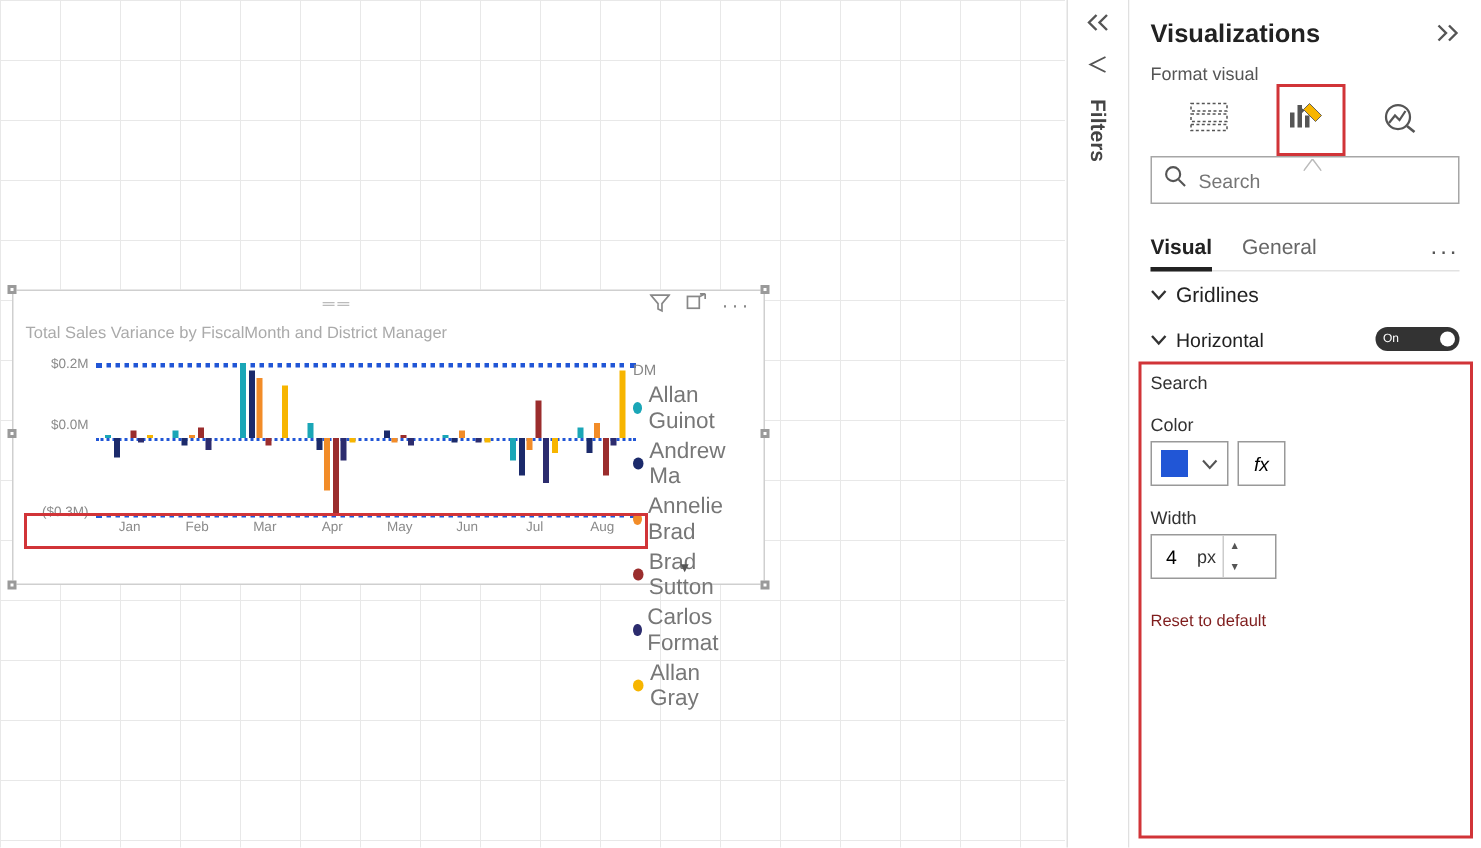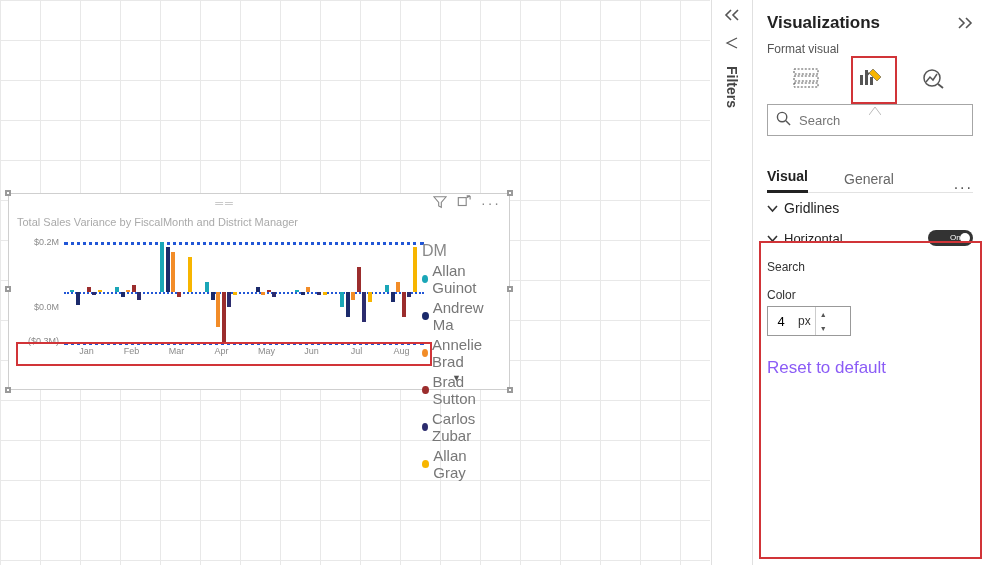--- a/index.html
+++ b/index.html
@@ -28,21 +28,21 @@
   .plot { position: absolute; left: 45px; top: 0; width: 360px; height: 100px; }
   .gridline { position: absolute; left: 0; width: 360px; border-top: 3px dotted #2156d6; }
   .gridline.zero { border-top: 2px dotted #2156d6; }
   .ylab { position: absolute; left: 0; width: 40px; text-align: right; font-size: 9px; color: #8a8a8a; }
   .months-row { position: absolute; left: 45px; top: 104px; width: 360px; display: flex; }
   .month-lab { flex: 1; font-size: 9px; color: #8a8a8a; text-align: center; }
   .bar { position: absolute; bottom: 50px; width: 4px; }
   .barn { position: absolute; top: 50px; width: 4px; }
   .red-box { position: absolute; border: 2px solid #d13438; pointer-events: none; }
   .legend { position: absolute; right: 12px; top: 48px; width: 75px; }
-  .legend-title { font-size: 16px; color: #888; margin-bottom: 2px; }
+  .legend-title { font-size: 10px; color: #888; margin-bottom: 2px; }
   .legend-item { display: flex; align-items: center; gap: 4px; font-size: 15px; color: #777; margin-bottom: 3px; }
   .swatch { width: 8px; height: 8px; border-radius: 50%; }
   .scroll-down { position: absolute; right: 48px; bottom: 6px; font-size: 9px; color: #555; }
 
   
   .filters-rail { position: absolute; left: 711px; top: 0; width: 42px; height: 565px; border-left: 1px solid #e0e0e0; border-right: 1px solid #e0e0e0; background: #fff; }
   .collapse-btn { width: 100%; height: 30px; display: flex; align-items: center; justify-content: center; color: #555; font-size: 15px; }
   .rail-icon { width: 100%; height: 28px; display: flex; align-items: center; justify-content: center; color: #555; font-size: 15px; }
   .rail-label { writing-mode: vertical-rl; text-orientation: mixed; font-size: 14px; color: #444; margin: 8px auto 0 auto; font-weight: 600; display: block; text-align: center; }
 
@@ -52,43 +52,43 @@
   .viz-title { font-size: 17px; font-weight: 600; color: #222; }
   .expand-ico { font-size: 15px; color: #555; }
   .subtitle { font-size: 12px; color: #555; margin-top: 4px; }
   .mode-row { display: flex; gap: 36px; padding: 10px 2px 6px 2px; justify-content: center; }
   .mode-btn { width: 28px; height: 24px; display: flex; align-items: center; justify-content: center; }
   .mode-box { position: absolute; left: 98px; top: 56px; width: 46px; height: 48px; border: 2px solid #d13438; pointer-events: none; }
   .caret-down svg, .mode-btn svg { display: block; }
   .fields-svg rect { fill: none; stroke: #555; stroke-dasharray: 2 1.6; }
   .search-box { display: flex; align-items: center; border: 1px solid #a6a6a6; height: 32px; padding: 0 8px; gap: 8px; margin-top: 8px; }
   .search-box input { border: none; outline: none; font-size: 13px; width: 100%; color: #555; background: transparent; }
-  .tabs { display: flex; gap: 36px; margin-top: 32px; align-items: flex-end; }
+  .tabs { display: flex; gap: 20px; margin-top: 20px; align-items: flex-start; }
   .tab { font-size: 14px; color: #666; padding-bottom: 6px; }
   .tab.active { font-weight: 600; color: #222; border-bottom: 3px solid #222; }
   .tab-more { margin-left: auto; color: #555; letter-spacing: 2px; }
   .tabs-div { height: 1px; background: #e2e2e2; margin-top: -1px; }
   .section { margin-top: 7px; }
   .section-head { display: flex; align-items: center; gap: 6px; font-size: 14px; color: #222; }
   .subsection { margin-top: 14px; display: flex; align-items: center; justify-content: space-between; }
   .subsection .lbl { display: flex; align-items: center; gap: 6px; font-size: 13px; color: #222; }
-  .toggle { width: 45px; height: 16px; background: #333; border-radius: 8px; position: relative; font-size: 8px; color: #fff; line-height: 16px; padding-left: 22px; }
+  .toggle { width: 56px; height: 16px; background: #333; border-radius: 8px; position: relative; font-size: 8px; color: #fff; line-height: 16px; padding-left: 5px; }
   .toggle::after { content: ""; position: absolute; right: 3px; top: 3px; width: 10px; height: 10px; background: #fff; border-radius: 50%; }
   .field-label { font-size: 12px; color: #333; margin-top: 14px; }
   .select-box { height: 30px; border: 1px solid #999; display: flex; align-items: center; justify-content: space-between; padding: 0 8px; font-size: 13px; color: #333; margin-top: 4px; }
   .color-row { display: flex; gap: 6px; margin-top: 4px; }
   .color-swatch-btn { width: 52px; height: 30px; border: 1px solid #999; display: flex; align-items: center; justify-content: space-between; padding: 0 6px; }
   .color-square { width: 18px; height: 18px; }
   .fx-btn { width: 32px; height: 30px; border: 1px solid #999; font-style: italic; font-size: 13px; display: flex; align-items: center; justify-content: center; }
   .spinner-box { display: flex; align-items: center; border: 1px solid #999; height: 30px; width: 84px; margin-top: 4px; }
   .spinner-box input { border: none; outline: none; width: 26px; font-size: 13px; text-align: center; }
   .spinner-unit { font-size: 12px; color: #333; padding: 0 4px; }
   .spinner-arrows { border-left: 1px solid #ccc; width: 16px; height: 100%; display: flex; flex-direction: column; font-size: 7px; color: #555; }
   .spinner-arrows span { flex: 1; display: flex; align-items: center; justify-content: center; }
-  .reset-link { color: #8b5cf6; font-size: 17px; margin-top: 22px; display: inline-block; }
+  .reset-link { color: #7f1d1d; font-size: 11px; margin-top: 22px; display: inline-block; }
   .section-redbox { position: absolute; left: 6px; top: 241px; width: 223px; height: 318px; border: 2px solid #d13438; pointer-events: none; }
 </style>
 </head>
 <body>
 
 <div class="canvas-area">
   <div class="visual">
     <div class="sel tl"></div>
     <div class="sel tr"></div>
     <div class="sel bl"></div>
@@ -107,21 +107,21 @@
               <rect x="1.5" y="3" width="9" height="9" fill="none" stroke="#888" stroke-width="1.3"></rect>
               <path d="M11 3 15 1M15 1v4M15 1h-4" fill="none" stroke="#888" stroke-width="1.3"></path>
             </svg></span>
         <span style="letter-spacing:2px">···</span>
       </div>
     </div>
     <div class="visual-title">Total Sales Variance by FiscalMonth and District Manager</div>
 
     <div class="plot-wrap">
       <div class="ylab" style="top:-5px">$0.2M</div>
-      <div class="ylab" style="top:60px">$0.0M</div>
+      <div class="ylab" style="top:36px">$0.0M</div>
       <div class="ylab" style="top:94px">($0.3M)</div>
       <div class="plot" id="plot">
         <div class="gridline" style="top:0"></div>
         <div class="gridline zero" style="top:50px"></div>
         <div class="gridline" style="top:100px"></div>
       <div class="bar" style="background: rgb(26, 166, 183); left: 6px; height: 2.5px;"></div>
           <div class="barn" style="background: rgb(27, 42, 107); left: 11.5px; height: 12.5px;"></div>
           <div class="bar" style="background: rgb(242, 140, 40); left: 17px; height: 0px;"></div>
           <div class="bar" style="background: rgb(155, 45, 45); left: 22.5px; height: 5px;"></div>
           <div class="barn" style="background: rgb(44, 44, 110); left: 28px; height: 2.5px;"></div>
@@ -195,21 +195,21 @@
           <div class="legend-item">
             <span class="swatch" style="background: rgb(242, 140, 40);"></span>
             <span>Annelie Brad</span>
           </div>
           <div class="legend-item">
             <span class="swatch" style="background: rgb(155, 45, 45);"></span>
             <span>Brad Sutton</span>
           </div>
           <div class="legend-item">
             <span class="swatch" style="background: rgb(44, 44, 110);"></span>
-            <span>Carlos Zubar</span>
+            <span>Carlos Format</span>
           </div>
           <div class="legend-item">
             <span class="swatch" style="background: rgb(247, 181, 0);"></span>
             <span>Allan Gray</span>
           </div>
         </div>
     </div>
     <div class="scroll-down">▼</div>
 
     <div class="red-box" style="left:7px; top:148px; width:416px; height:24px;"></div>
@@ -303,21 +303,33 @@
             <path d="M1 3 5.5 8 10 3" fill="none" stroke="#333" stroke-width="1.6"></path>
           </svg>
         <span>Horizontal</span>
       </div>
       <div class="toggle"><span>On</span></div>
     </div>
 
     <div class="field-label">Search</div>
 
     <div class="field-label">Color</div>
-
+    <div class="color-row">
+      <div class="color-swatch-btn">
+        <span class="color-square" id="color-square" style="background: rgb(33, 86, 214);"></span>
+        <svg width="11" height="11">
+            <path d="M1 3 5.5 8 10 3" fill="none" stroke="#555" stroke-width="1.4"></path>
+          </svg>
+      </div>
+      <div class="fx-btn">
+          <span>fx</span>
+        </div>
+    </div>
+
+    <div class="field-label">Width</div>
     <div class="spinner-box">
       <input type="text" id="width-input" value="4" style="">
       <span class="spinner-unit">px</span>
       <div class="spinner-arrows">
           <span>▲</span>
           <span>▼</span>
         </div>
     </div>
 
     <a class="reset-link">Reset to default</a>

